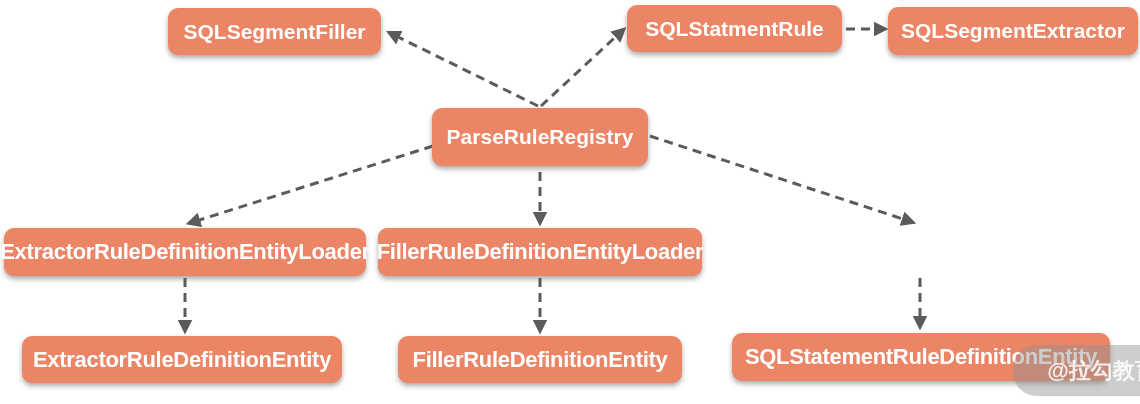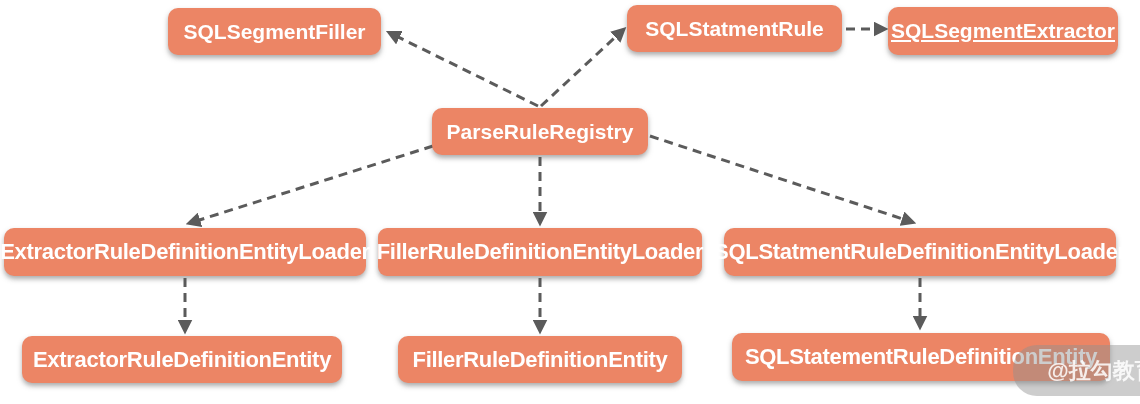--- a/index.html
+++ b/index.html
@@ -41,24 +41,23 @@
     <line x1="433" y1="146" x2="190" y2="223" stroke="#5b5b5b" stroke-width="3" stroke-dasharray="9 6" marker-end="url(#ah)"></line>
     <line x1="540" y1="157" x2="540" y2="222" stroke="#5b5b5b" stroke-width="3" stroke-dasharray="9 6" marker-end="url(#ah)"></line>
     <line x1="650" y1="136" x2="912" y2="222" stroke="#5b5b5b" stroke-width="3" stroke-dasharray="9 6" marker-end="url(#ah)"></line>
     <line x1="185" y1="278" x2="185" y2="330" stroke="#5b5b5b" stroke-width="3" stroke-dasharray="9 6" marker-end="url(#ah)"></line>
     <line x1="540" y1="278" x2="540" y2="330" stroke="#5b5b5b" stroke-width="3" stroke-dasharray="9 6" marker-end="url(#ah)"></line>
     <line x1="920" y1="278" x2="920" y2="326" stroke="#5b5b5b" stroke-width="3" stroke-dasharray="9 6" marker-end="url(#ah)"></line>
   </svg>
 
   <div class="node fs21" style="left:168px; top:8px;   width:213px; height:47px;">SQLSegmentFiller</div>
   <div class="node fs21" style="left:627px; top:5px;   width:215px; height:47px;">SQLStatmentRule</div>
-  <div class="node fs21" style="left:888px; top:7px;   width:230px; height:48px;text-decoration:underline;">SQLSegmentExtractor</div>
-  <div class="node fs21" style="left:432px; top:108px; width:216px; height:47px;">ParseRuleRegistry</div>
+  <div class="node fs21" style="left:888px; top:7px;   width:250px; height:48px;">SQLSegmentExtractor</div>
+  <div class="node fs21" style="left:432px; top:108px; width:216px; height:58px;">ParseRuleRegistry</div>
   <div class="node fs18" style="left:4px;   top:228px; width:362px; height:48px;">ExtractorRuleDefinitionEntityLoader</div>
   <div class="node fs18" style="left:378px; top:228px; width:324px; height:48px;border-radius:9px;">FillerRuleDefinitionEntityLoader</div>
-  <div class="node fs18" style="left:724px; top:228px; width:392px; height:48px;">SQLStatmentRuleDefinitionEntityLoader</div>
   <div class="node fs18" style="left:22px;  top:336px; width:320px; height:47px;">ExtractorRuleDefinitionEntity</div>
   <div class="node fs18" style="left:398px; top:336px; width:284px; height:47px;">FillerRuleDefinitionEntity</div>
   <div class="node fs18" style="left:732px; top:333px; width:378px; height:48px;">SQLStatementRuleDefinitionEntity</div>
 
   <div class="watermark">@拉勾教育</div>
 
 </div>
 
 </body></html>

